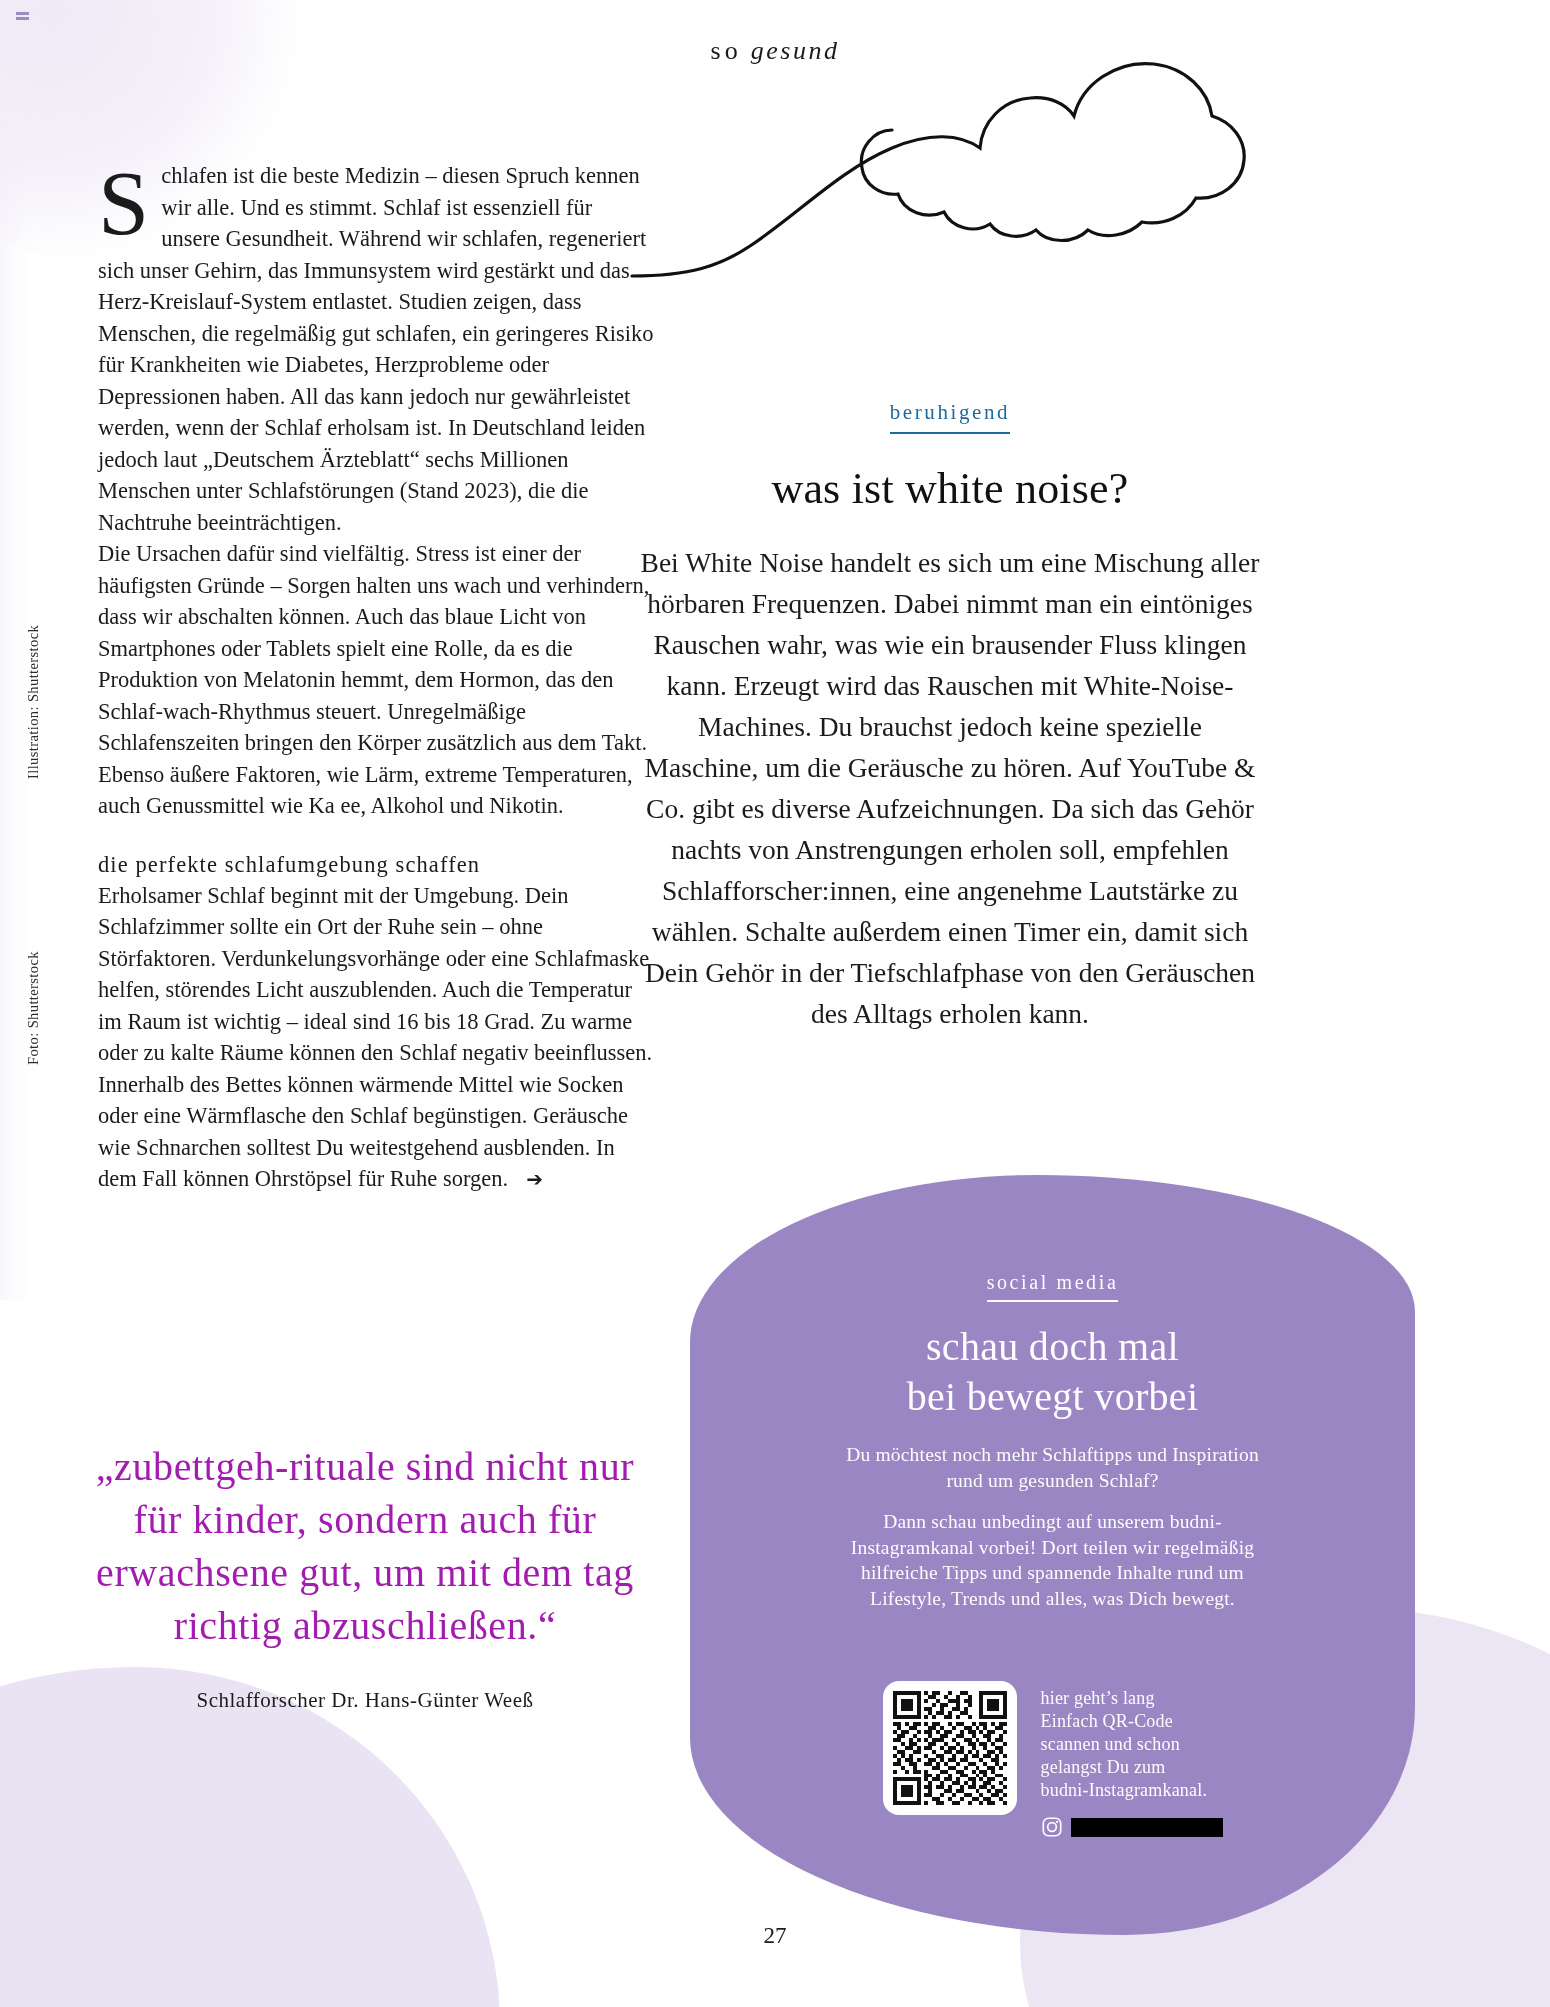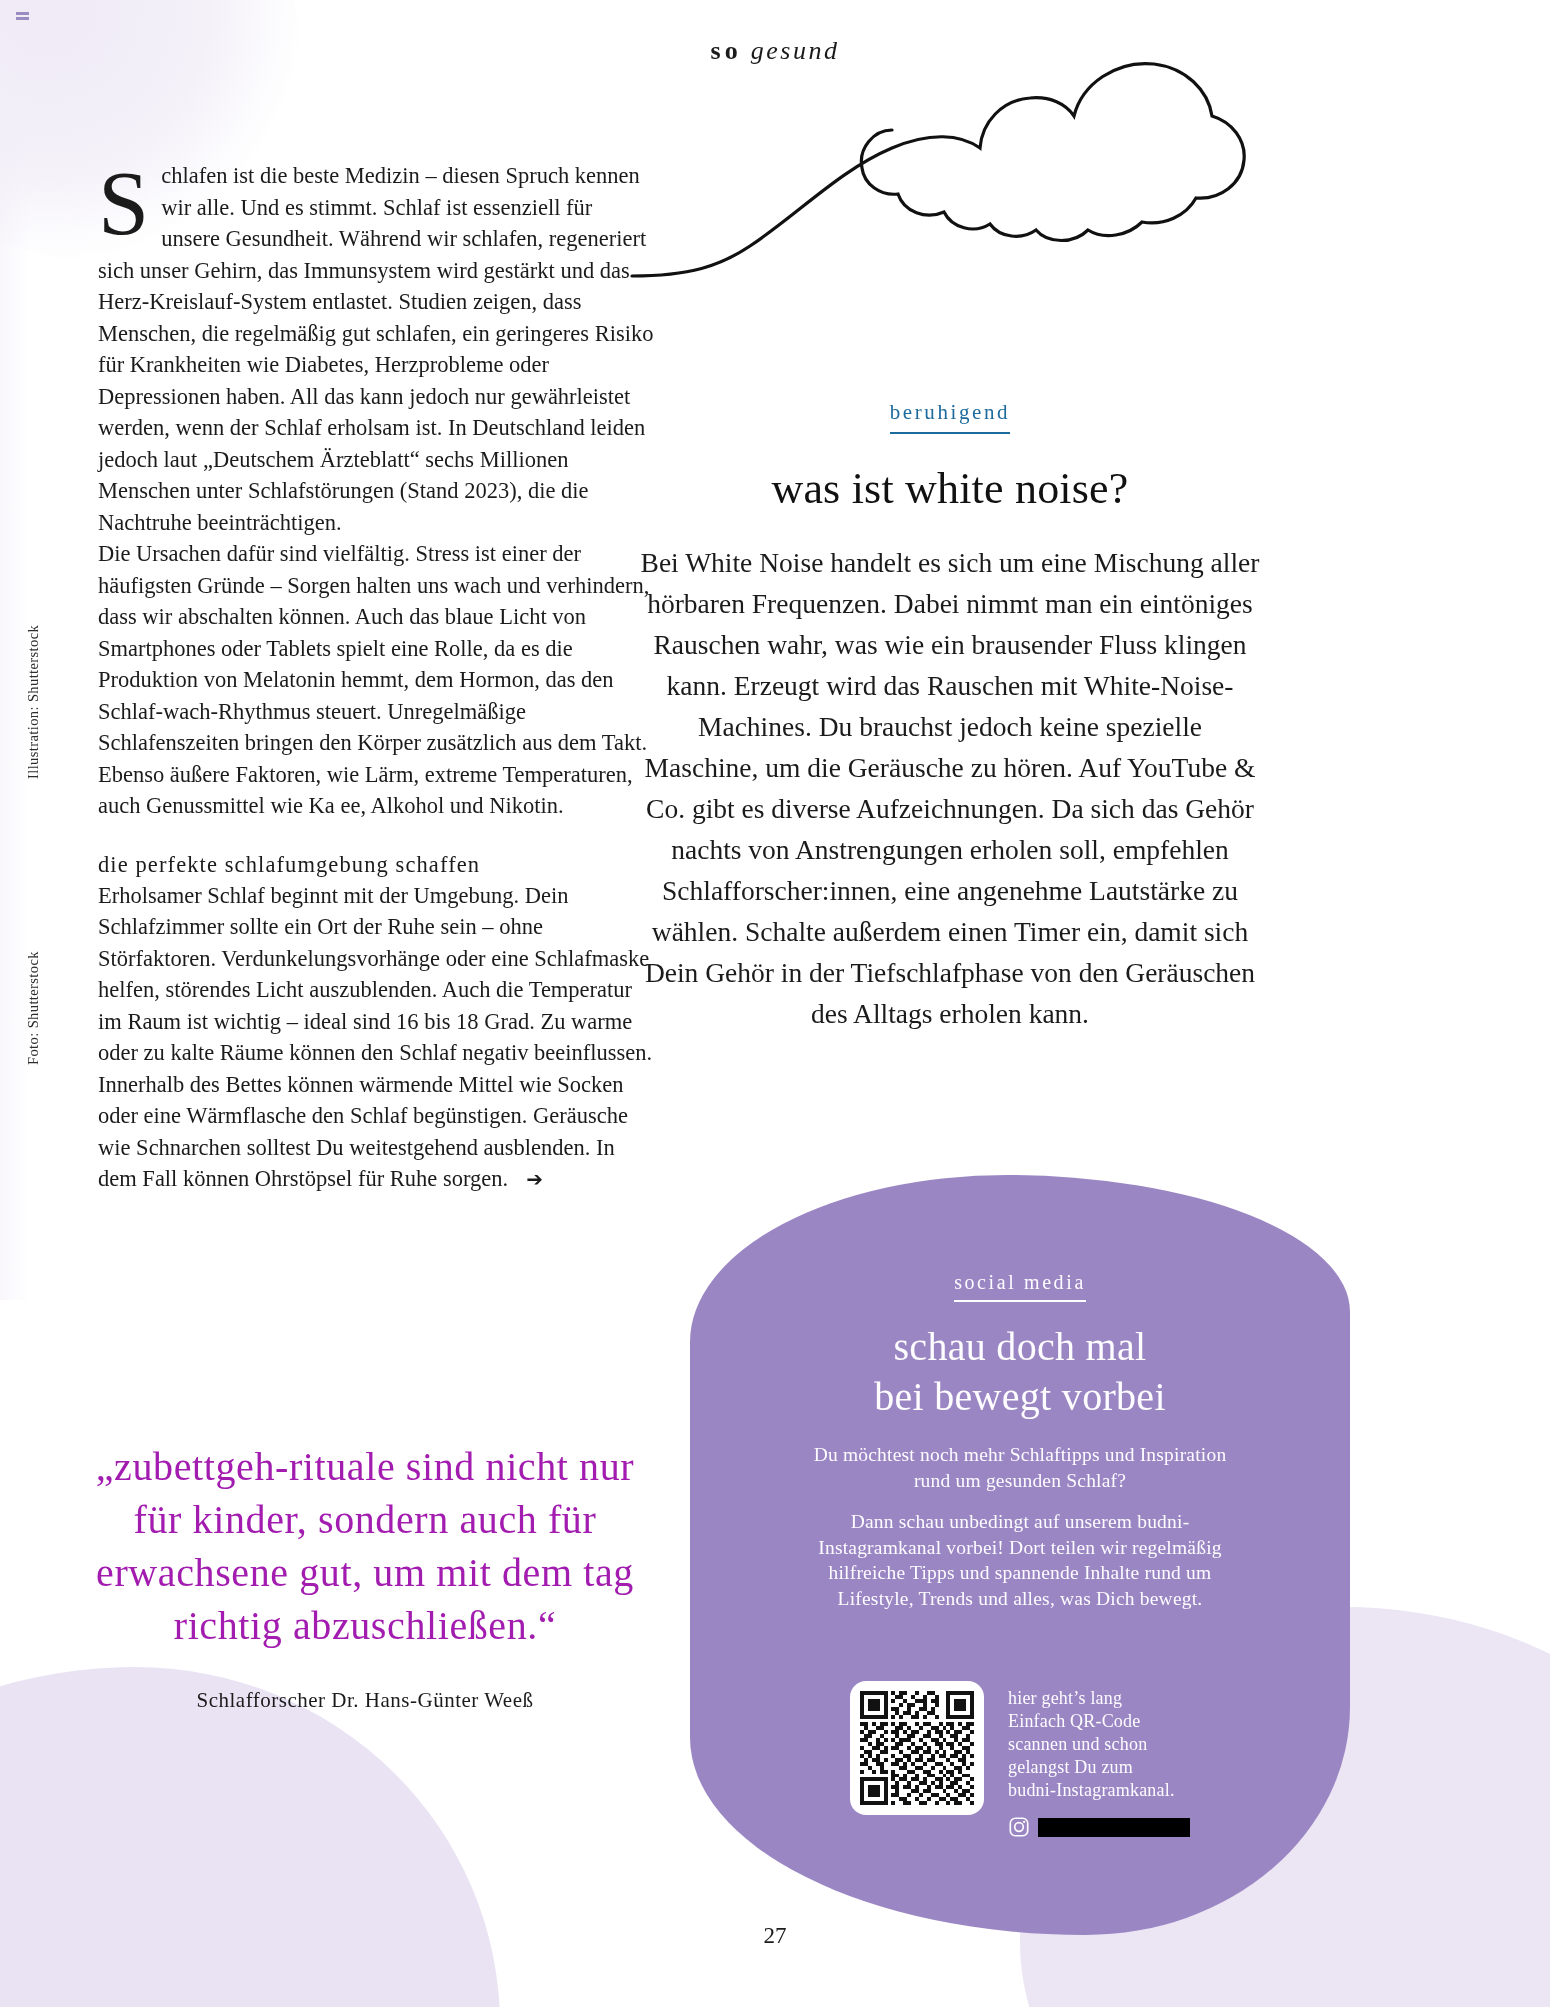--- a/index.html
+++ b/index.html
@@ -41,21 +41,21 @@
   }
 
   
   .kicker-top{
     position:absolute; left:0; right:0; top:36px;
     text-align:center;
     font-family:"Liberation Serif", serif;
     font-style:italic;
     font-size:26px; letter-spacing:2.5px; color:#1b1b1b;
   }
-  .kicker-top .k1{ font-style:normal; letter-spacing:4px;font-weight:bold; }
+  .kicker-top .k1{ font-style:normal; letter-spacing:4px; }
 
   
   .tiny-mark{
     position:absolute; left:16px; top:12px;
     width:13px; height:3px; background:#9a8bc0;
     box-shadow:0 5px 0 0 #9a8bc0;
   }
 
   
   .credit{
@@ -118,21 +118,21 @@
     font-size:44px; letter-spacing:.2px; color:#111;
   }
   .wn-body{
     margin-top:28px;
     font-size:27.5px; line-height:41px; color:#1b1b1b;
   }
 
   
   .insta{
     position:absolute; left:690px; top:1175px;
-    width:660px; height:760px;
+    width:725px; height:760px;
     background:#9b86c4;
     border-radius:48% 52% 40% 60% / 22% 18% 30% 26%;
     overflow:hidden;
   }
   .insta-inner{
     position:absolute; left:0; right:0; top:96px;
     text-align:center; color:#fdfcff;
   }
   .insta-kicker{
     font-size:20px; letter-spacing:2.6px;

